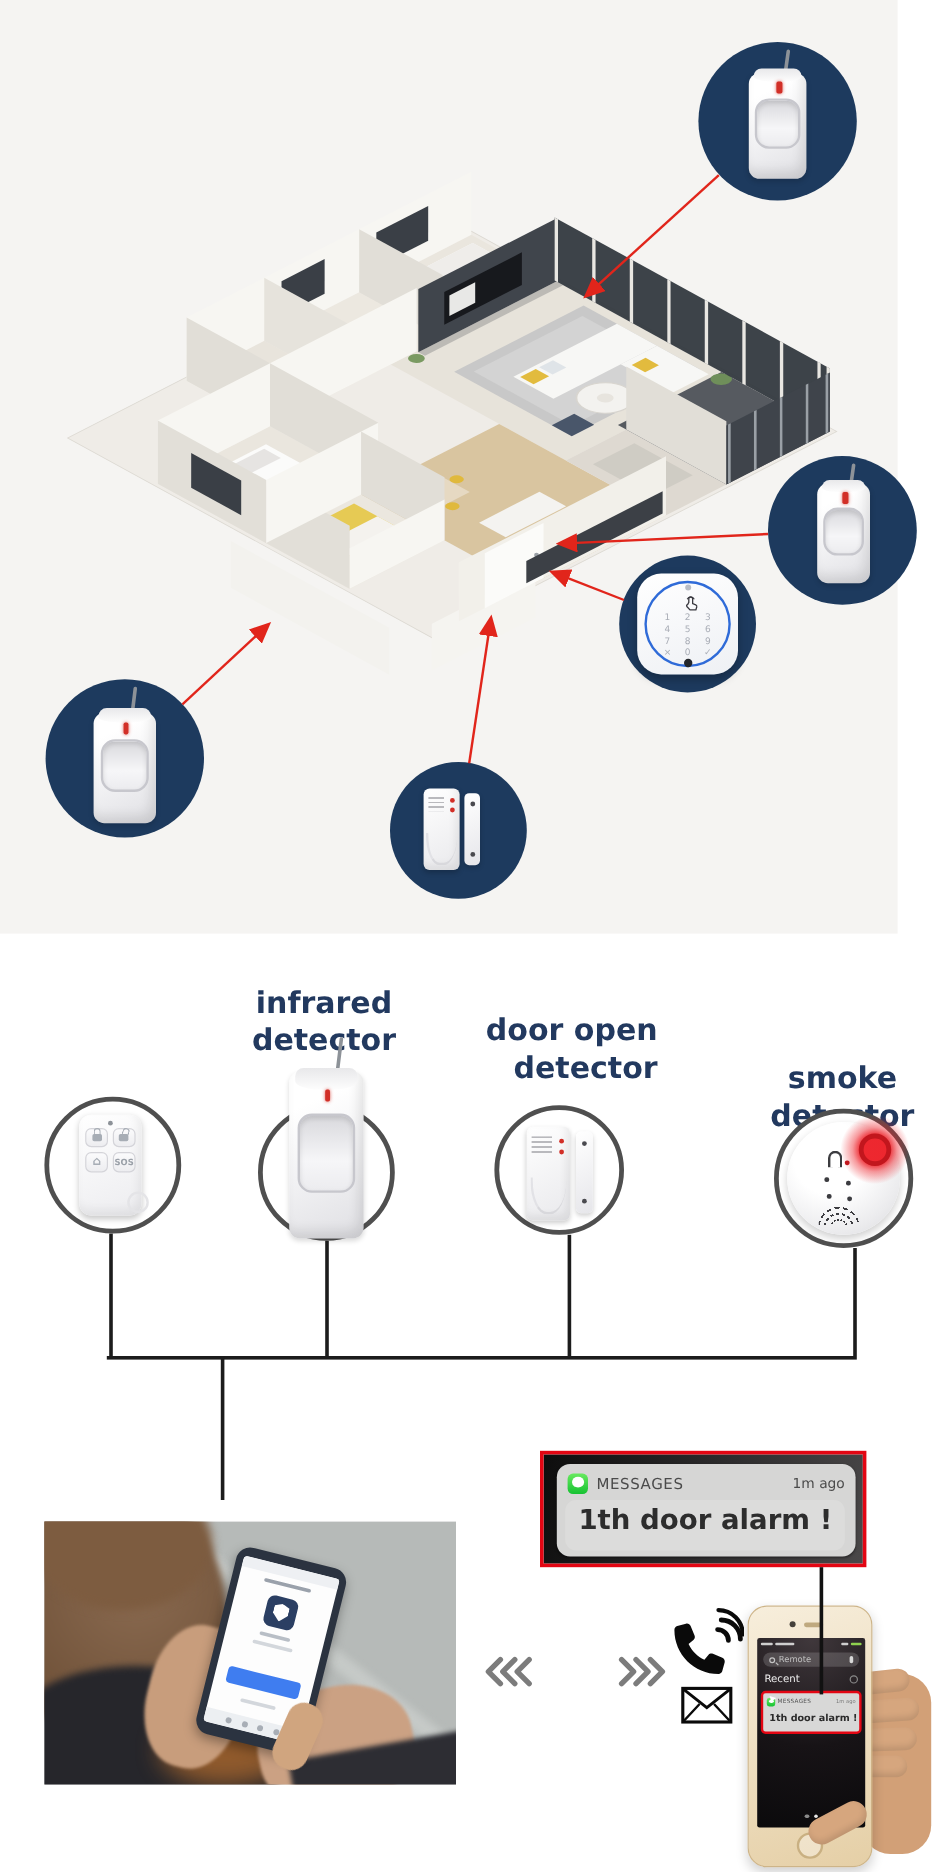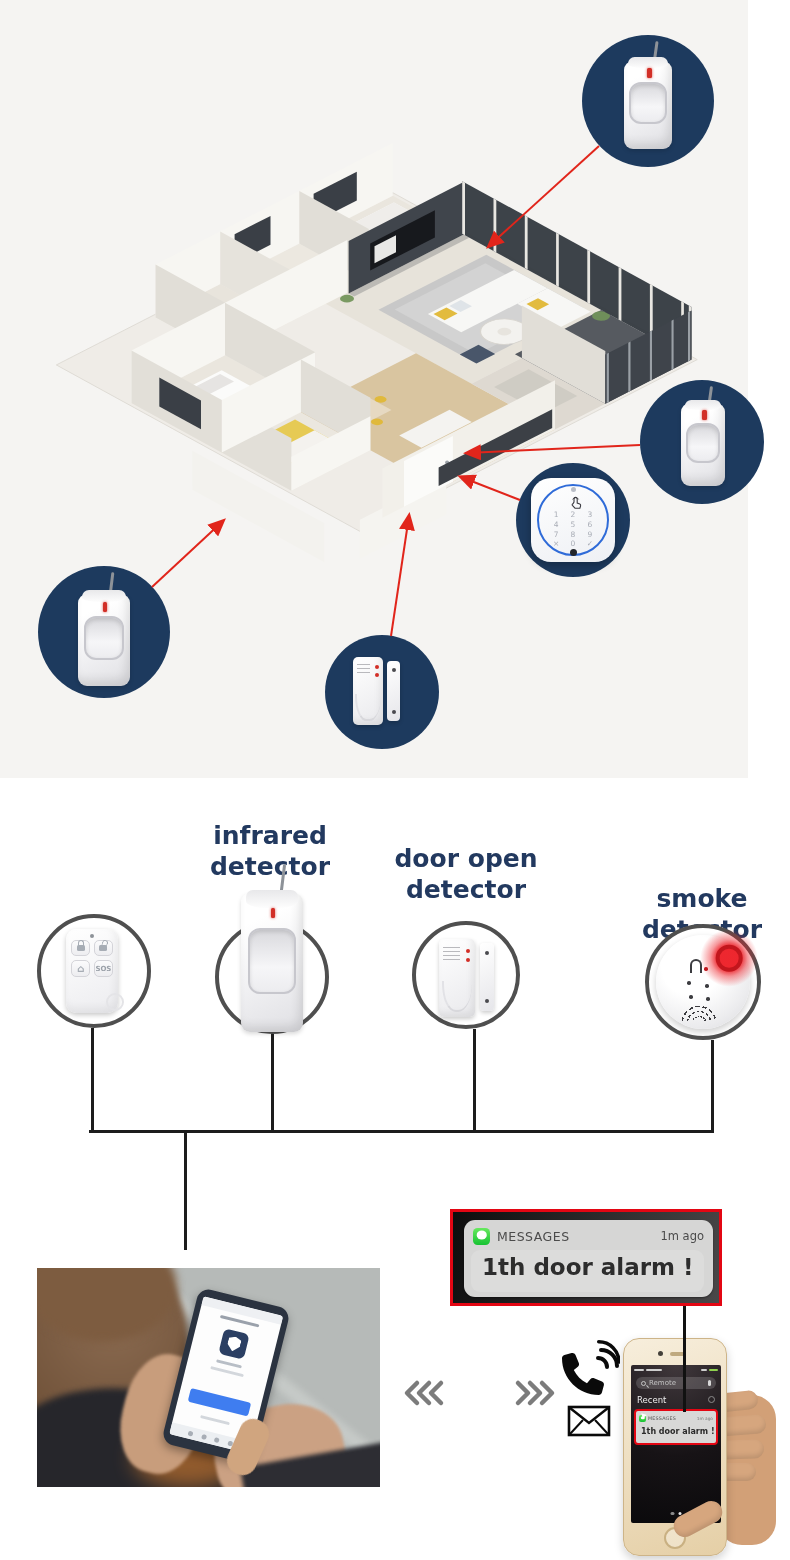--- a/index.html
+++ b/index.html
@@ -307,21 +307,21 @@
       <line x1="599" y1="146" x2="489" y2="246" marker-end="url(#arr)"></line>
       <line x1="640" y1="445" x2="467" y2="453" marker-end="url(#arr)"></line>
       <line x1="520" y1="500" x2="461" y2="477" marker-end="url(#arr)"></line>
       <line x1="152" y1="587" x2="223" y2="521" marker-end="url(#arr)"></line>
       <line x1="391" y1="636" x2="409" y2="516" marker-end="url(#arr)"></line>
     </g>
   </svg>
 
   <div class="dev-label" style="left:185px;top:820px;width:170px;">infrared
 detector</div>
-  <div class="dev-label" style="left:371px;top:843px;width:190px;">door open
+  <div class="dev-label" style="left:358px;top:843px;width:190px;text-align:right;">door open
 detector</div>
   <div class="dev-label" style="left:616px;top:843px;width:172px;margin-top:40px;">smoke
 detector</div>
 
   <div class="ring-circle" style="left:37px;top:914px;width:114px;height:114px;">
     <div class="remote" style="left:25px;top:11px;width:52px;height:84px;">
       <div class="rled"></div>
       <div class="btns">
         <div class="btn">
             <span class="lockicon"></span>

